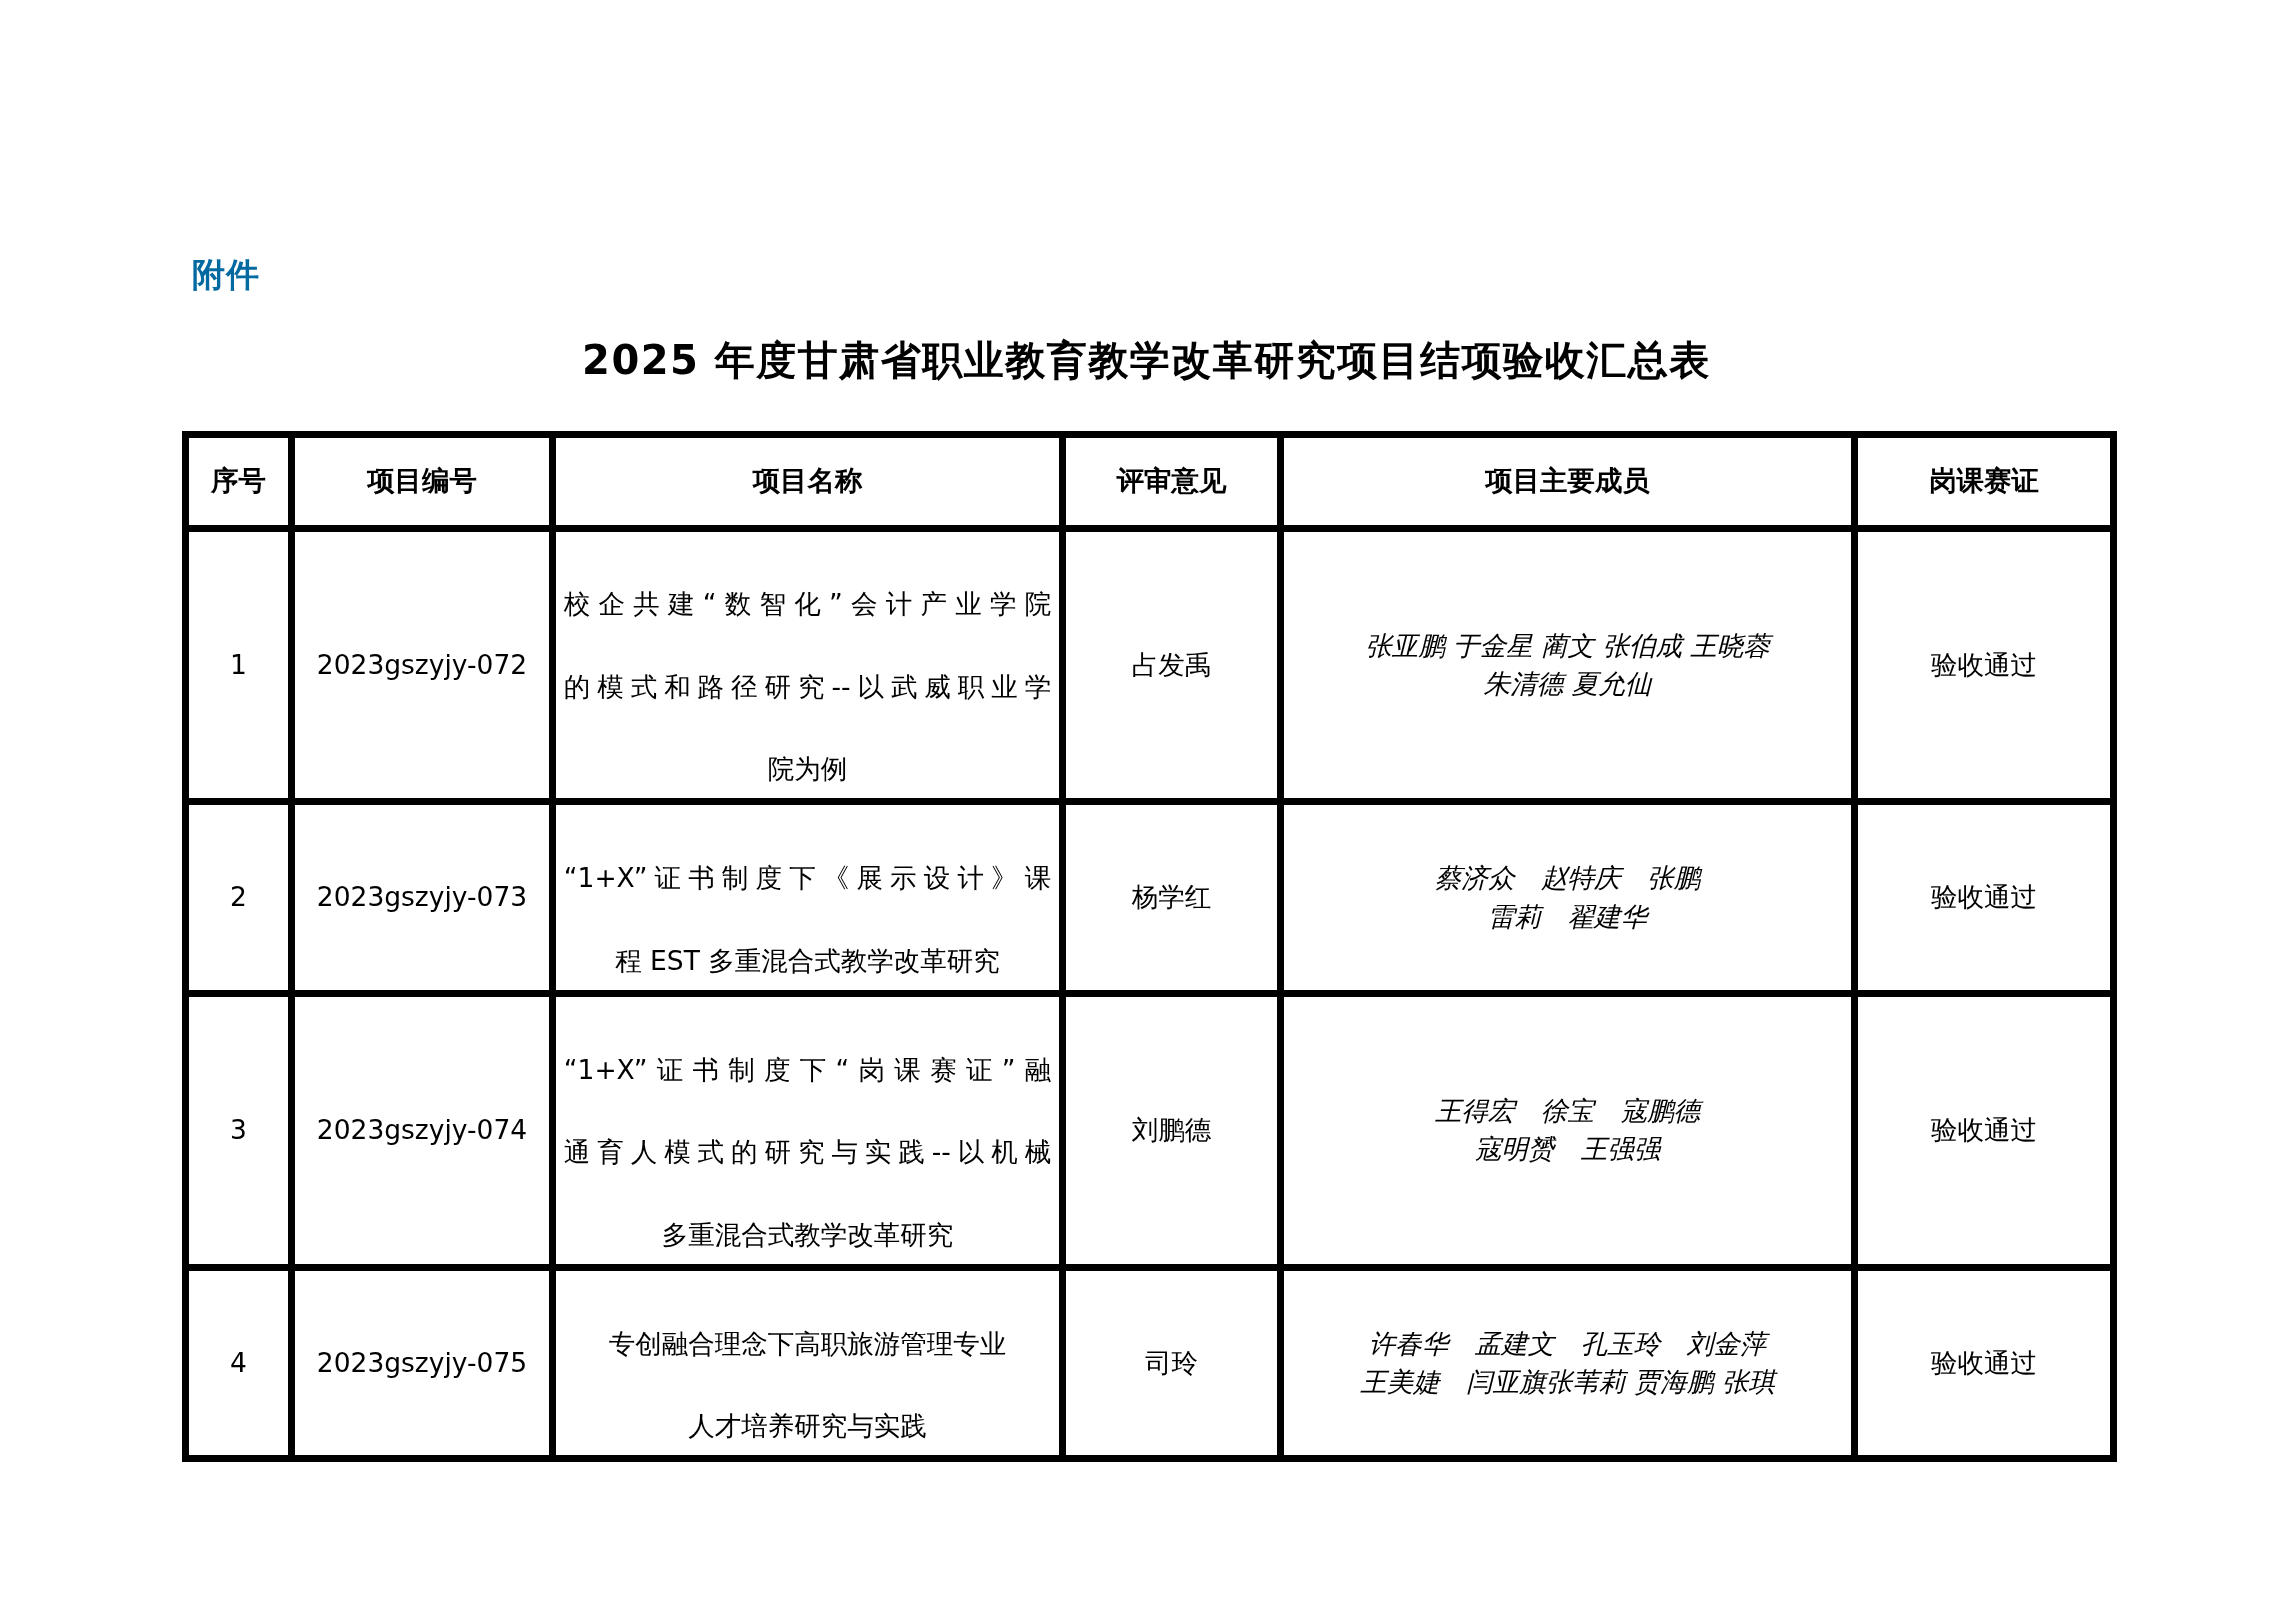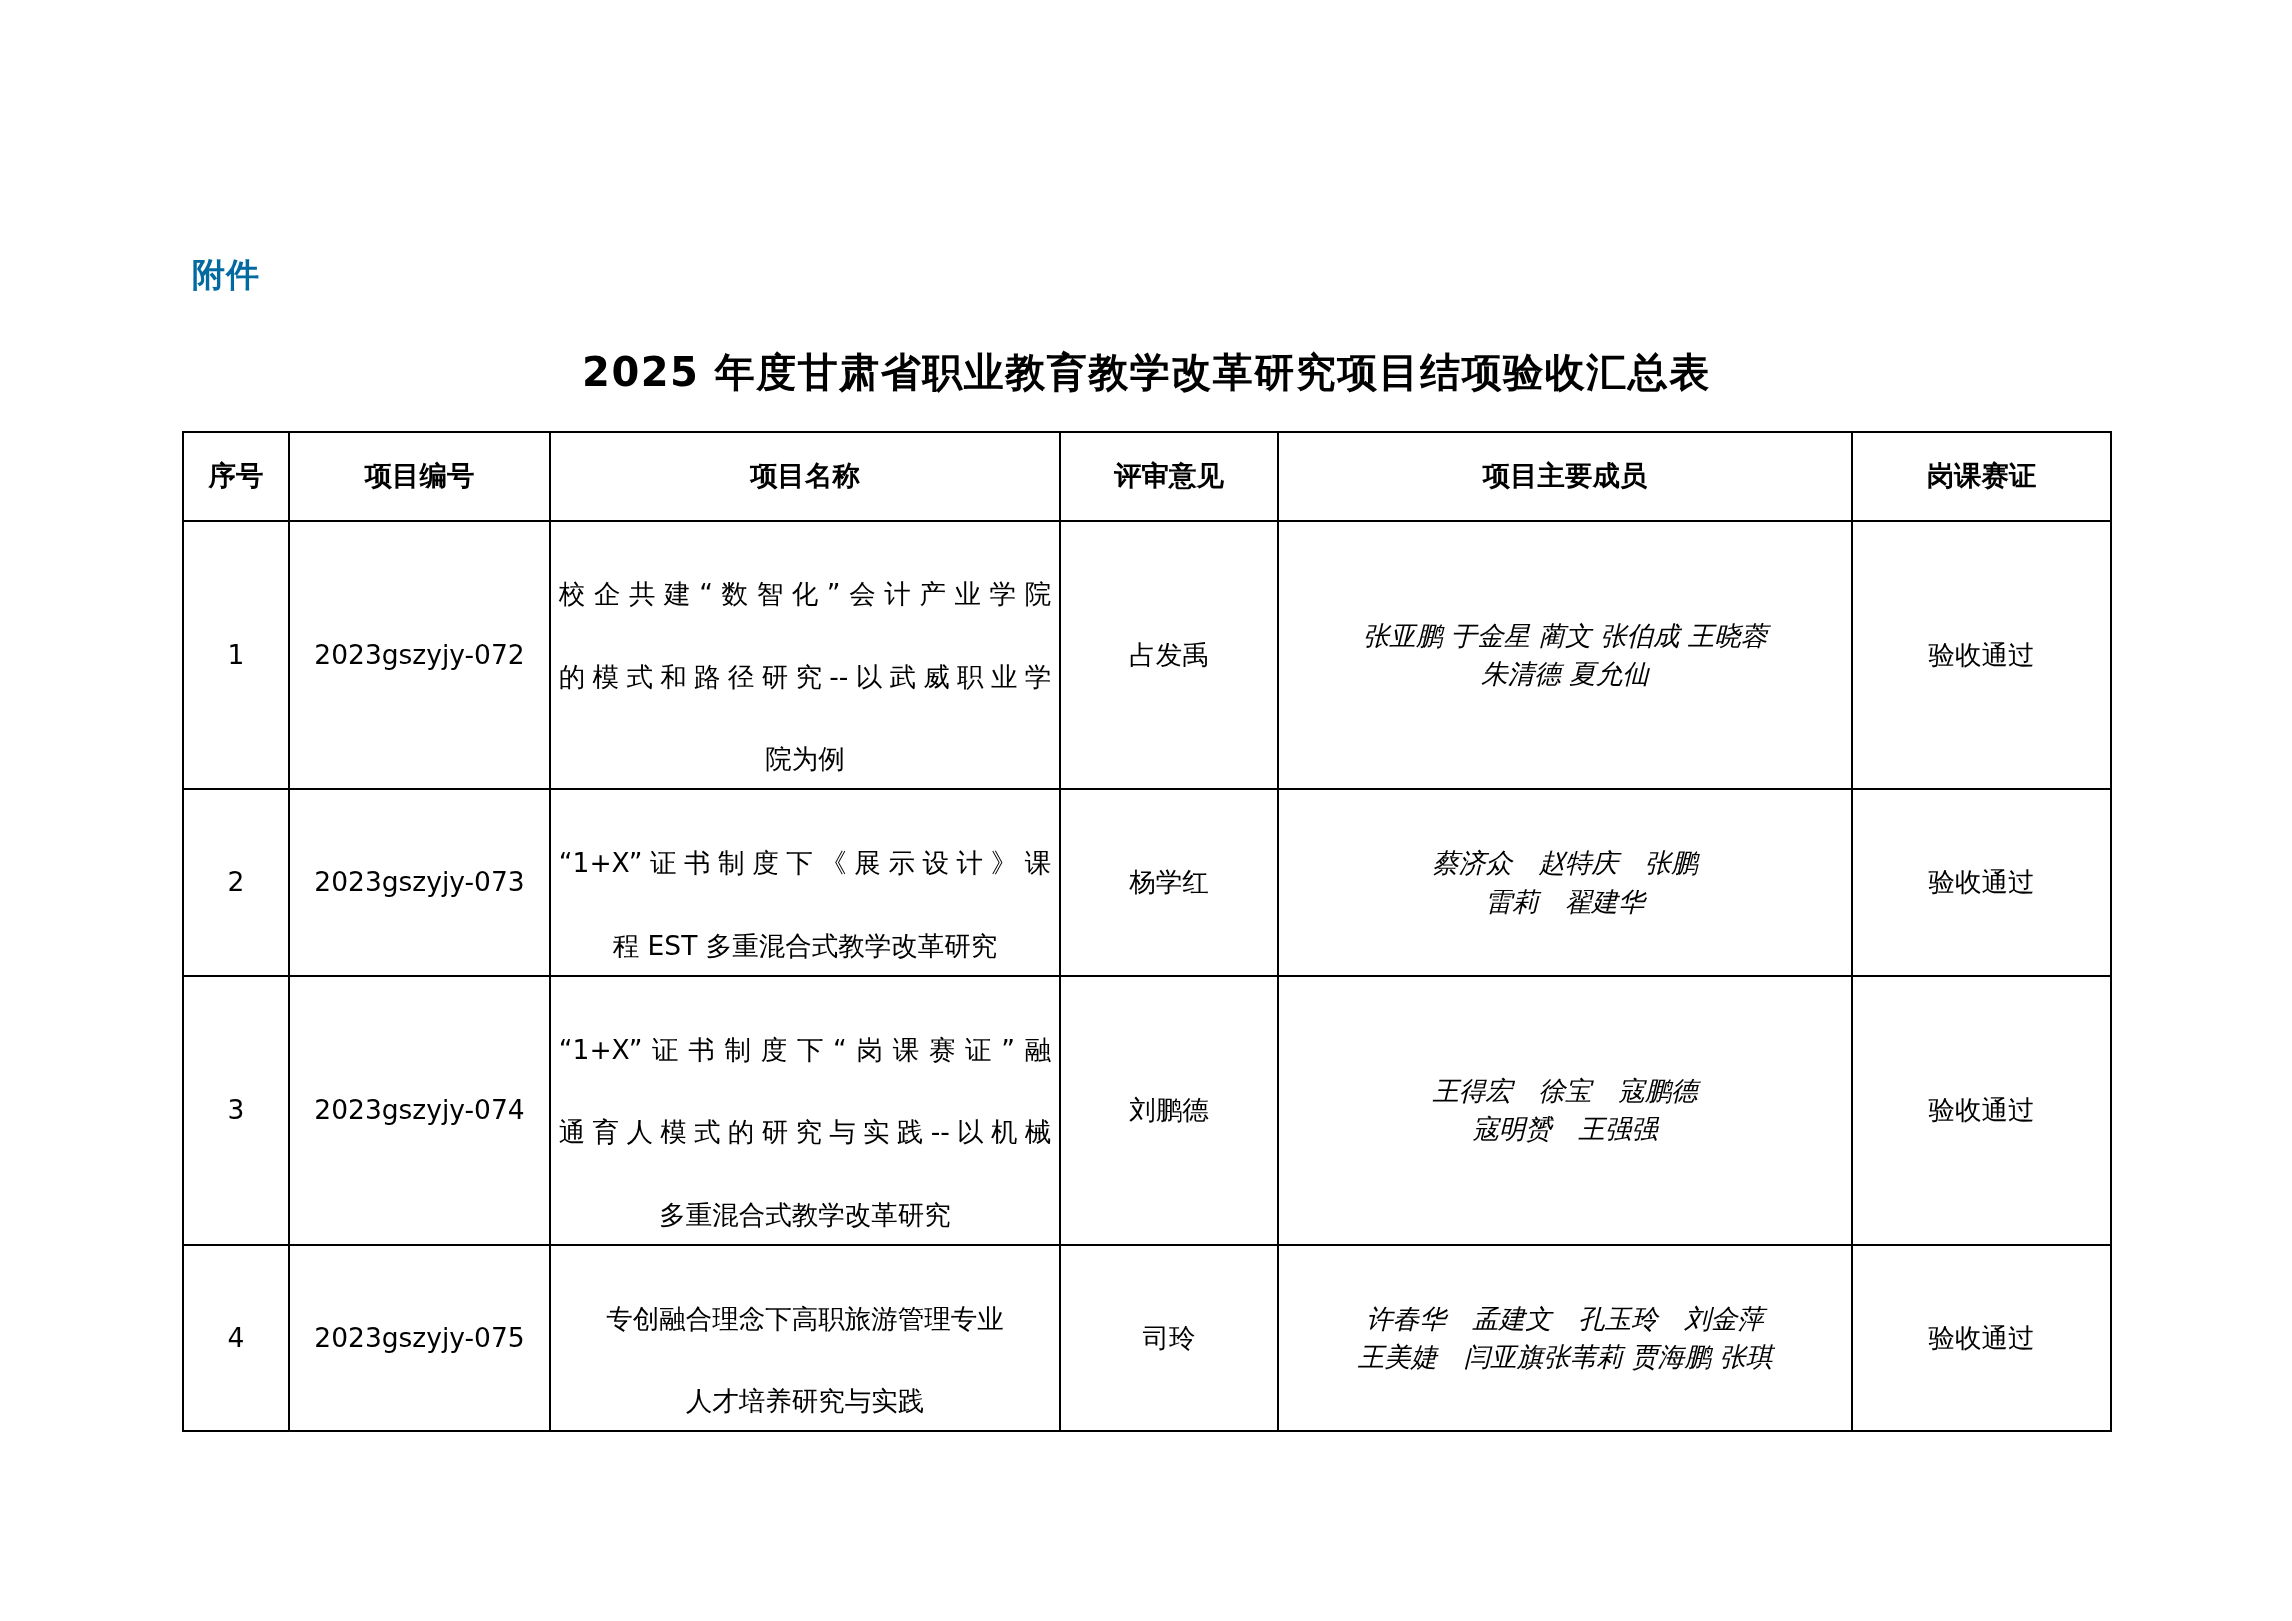--- a/index.html
+++ b/index.html
@@ -37,35 +37,34 @@
     position: absolute;
     left: 0;
     top: 333px;
     width: 2293px;
     text-align: center;
     font-family: "DejaVu Sans", "Liberation Sans", sans-serif;
     font-size: 40px;
     font-weight: 700;
     letter-spacing: 1.5px;
     color: #000;
-    margin-top: 12px;
   }
   .table-wrap {
     position: absolute;
     left: 182px;
     top: 431px;
     width: 1927px;
   }
   table.main-table {
     border-collapse: collapse;
     width: 1927px;
     table-layout: fixed;
   }
   table.main-table td, table.main-table th {
-    border: 2px solid #000000;
+    border: 7px solid #000000;
     padding: 9.8px 7.8px;
     vertical-align: middle;
     text-align: center;
     font-size: 26.5px;
     line-height: 1.45;
     font-family: "DejaVu Sans", "Liberation Sans", sans-serif;
     font-weight: 400;
   }
   table.main-table thead th {
     font-weight: 700;

